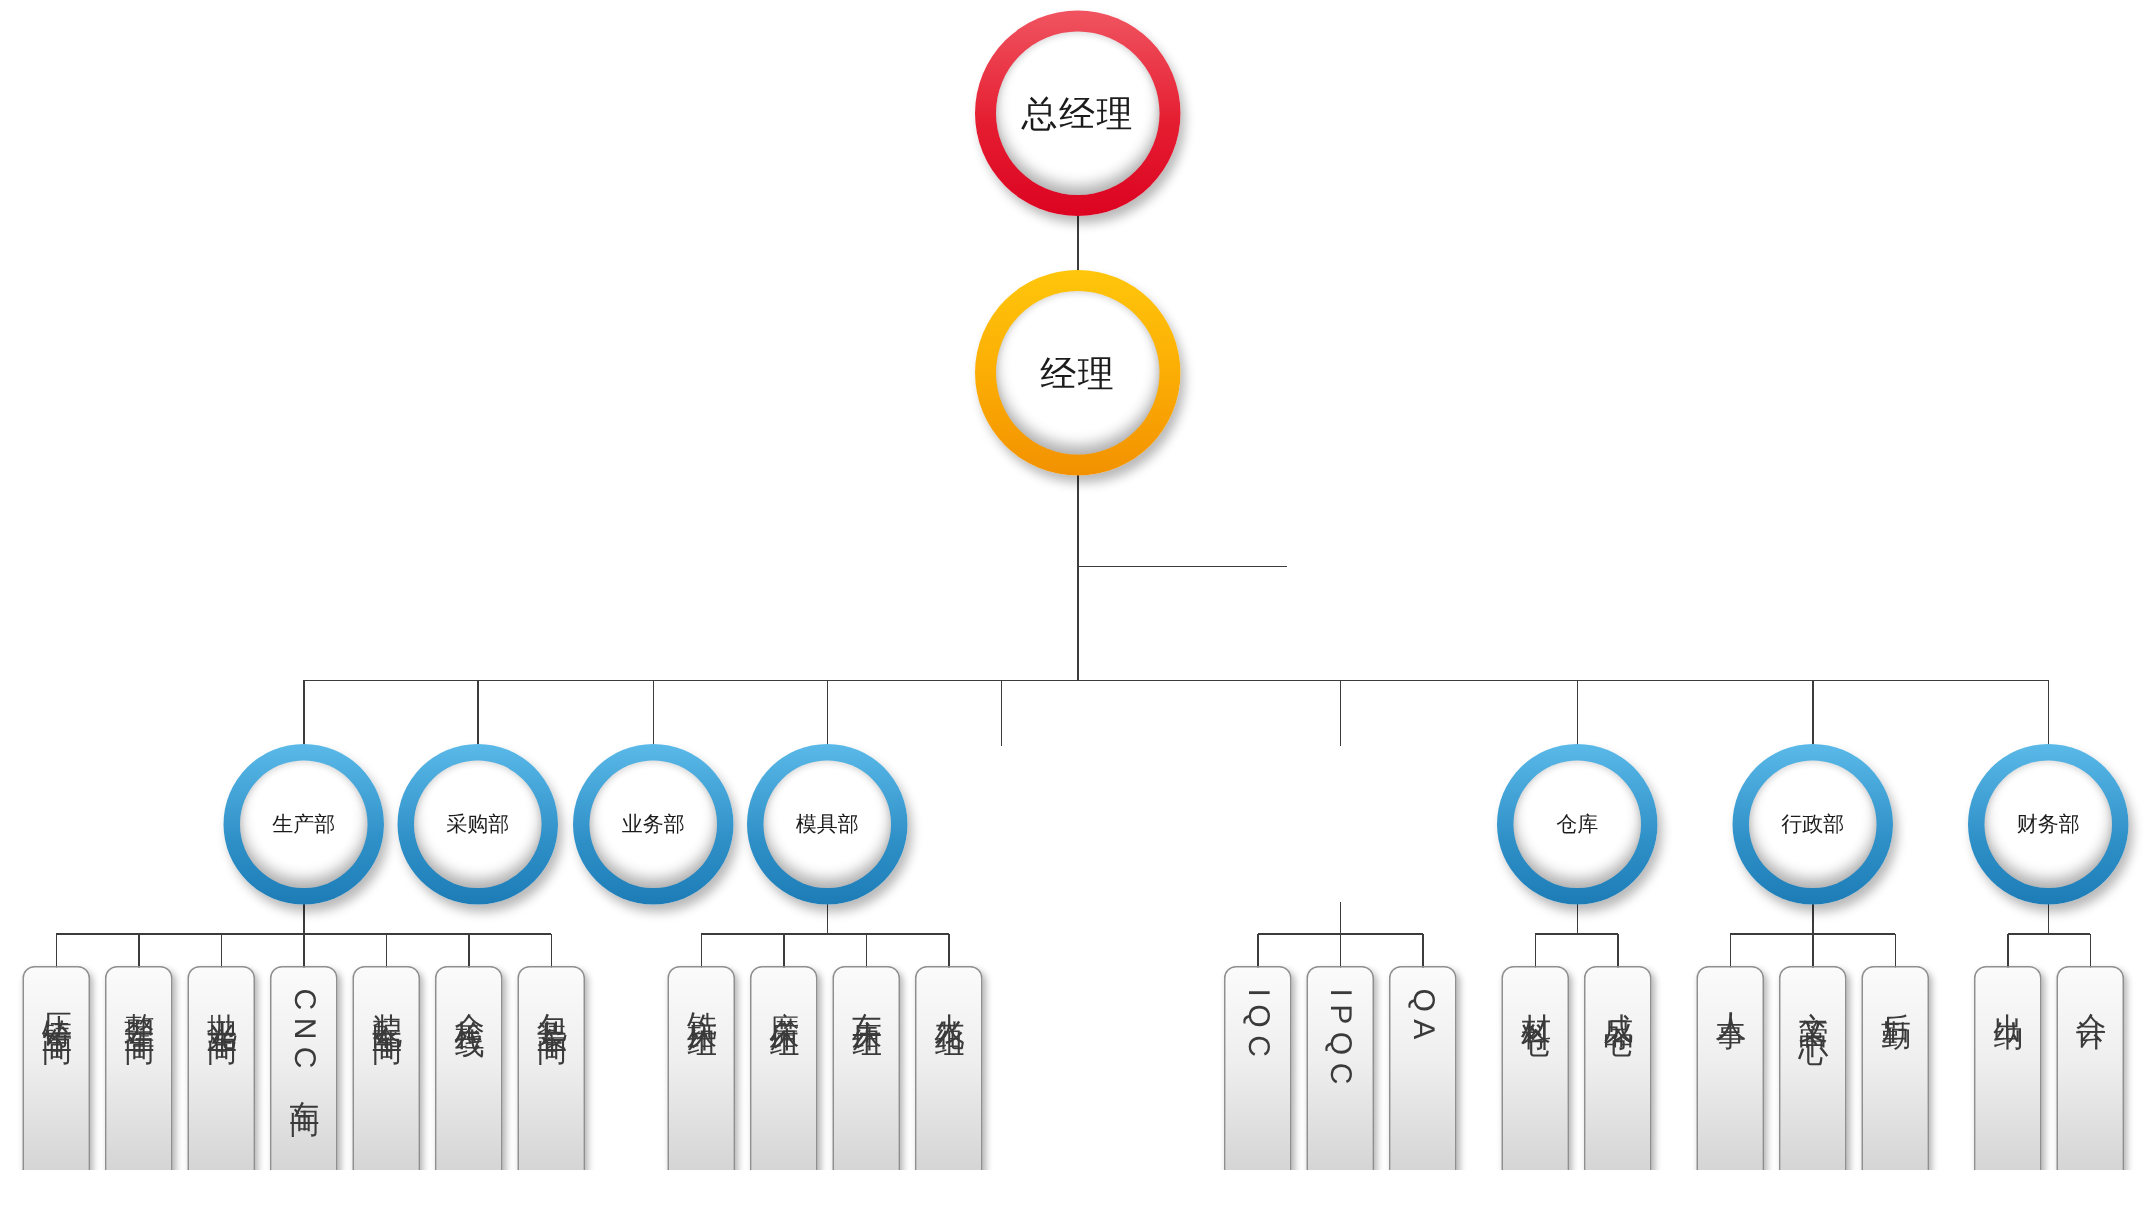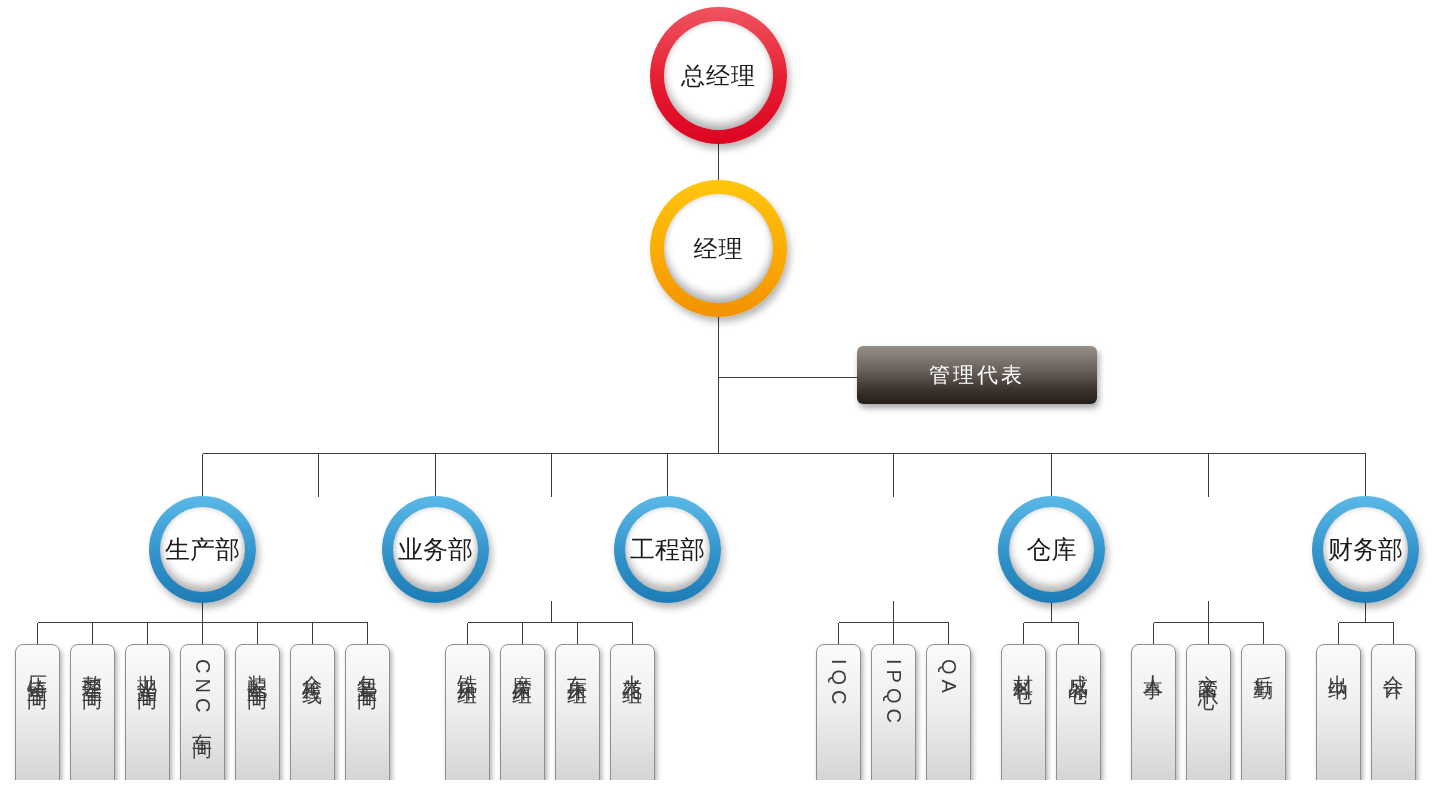--- a/index.html
+++ b/index.html
@@ -15,21 +15,21 @@
         box-shadow:3px 5px 7px rgba(0,0,0,0.28);}
   .node-big{width:137px;height:137px;padding:14px;}
   .node-dept{width:107px;height:107px;padding:11px;top:496px;}
   .ring-red{background:linear-gradient(180deg,#f05460 0%,#e51d31 55%,#dc0321 100%);}
   .ring-orange{background:linear-gradient(180deg,#ffc60b 0%,#fbab04 55%,#f29100 100%);}
   .ring-blue{background:linear-gradient(180deg,#5ab9e8 0%,#2f90c8 60%,#1d7cb6 100%);}
   .circle-inner{width:100%;height:100%;border-radius:50%;background:#ffffff;
         display:flex;align-items:center;justify-content:center;
         box-shadow:inset 0 -6px 9px rgba(0,0,0,0.30), inset 0 2px 4px rgba(0,0,0,0.10);}
   .node-big .circle-label{font-size:24px;color:#1c1c1c;letter-spacing:1px;}
-  .node-dept .circle-label{font-size:25px;color:#1c1c1c;}
+  .node-dept .circle-label{font-size:14px;color:#1c1c1c;}
 
   
   .rep-box{position:absolute;left:857px;top:346px;width:240px;height:58px;
         border-radius:6px;display:flex;align-items:center;justify-content:center;
         background:linear-gradient(180deg,#969088 0%,#6b635d 40%,#3c332f 75%,#251d1a 100%);
         box-shadow:2px 4px 6px rgba(0,0,0,0.35);}
   .rep-box span{color:#ffffff;font-size:21px;letter-spacing:3px;}
 
   
   .ubox{position:absolute;top:644px;width:45px;height:145px;box-sizing:border-box;
@@ -109,42 +109,49 @@
       <span class="circle-label">总经理</span>
     </div>
   </div>
 
   <div class="node node-big ring-orange" style="left:650px;top:180px;">
     <div class="circle-inner">
       <span class="circle-label">经理</span>
     </div>
   </div>
 
-  <div class="rep-box">
-    <span>管理代表</span>
-  </div>
 
   <div class="node node-dept ring-blue" style="left:149px;">
     <div class="circle-inner">
       <span class="circle-label">生产部</span>
     </div>
   </div>
+  <div class="node node-dept ring-blue" style="left:265px;">
+    <div class="circle-inner">
+      <span class="circle-label">采购部</span>
+    </div>
+  </div>
   <div class="node node-dept ring-blue" style="left:382px;justify-content:flex-end;">
     <div class="circle-inner">
       <span class="circle-label">业务部</span>
     </div>
   </div>
-  <div class="node node-dept ring-blue" style="left:614px;">
-    <div class="circle-inner">
-      <span class="circle-label">工程部</span>
+  <div class="node node-dept ring-blue" style="left:498px;">
+    <div class="circle-inner">
+      <span class="circle-label">模具部</span>
     </div>
   </div>
   <div class="node node-dept ring-blue" style="left:998px;text-align:right;">
     <div class="circle-inner">
       <span class="circle-label">仓库</span>
+    </div>
+  </div>
+  <div class="node node-dept ring-blue" style="left:1155px;">
+    <div class="circle-inner">
+      <span class="circle-label">行政部</span>
     </div>
   </div>
   <div class="node node-dept ring-blue" style="left:1312px;font-family:Liberation Serif, serif;">
     <div class="circle-inner">
       <span class="circle-label">财务部</span>
     </div>
   </div>
 
   <div class="ubox" style="left:15px;">
       <span class="vtext">压铸车间</span>

